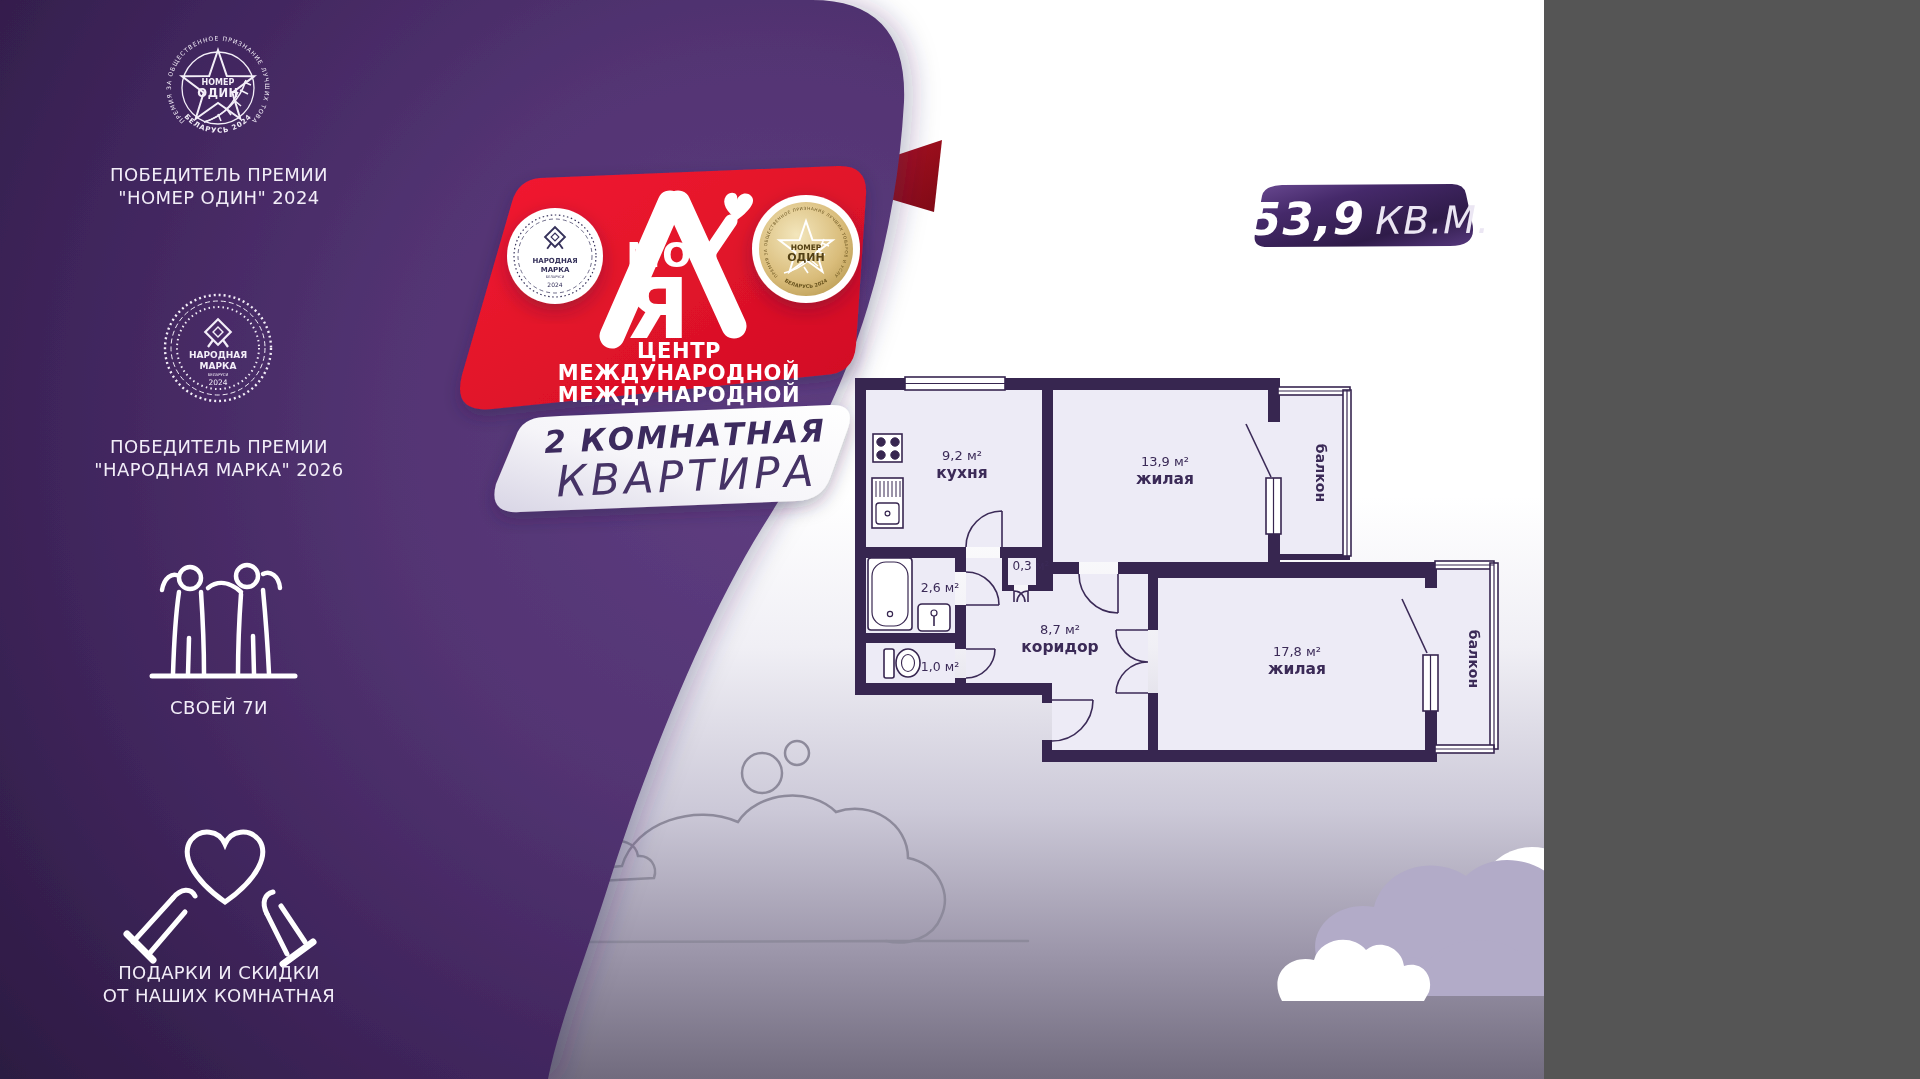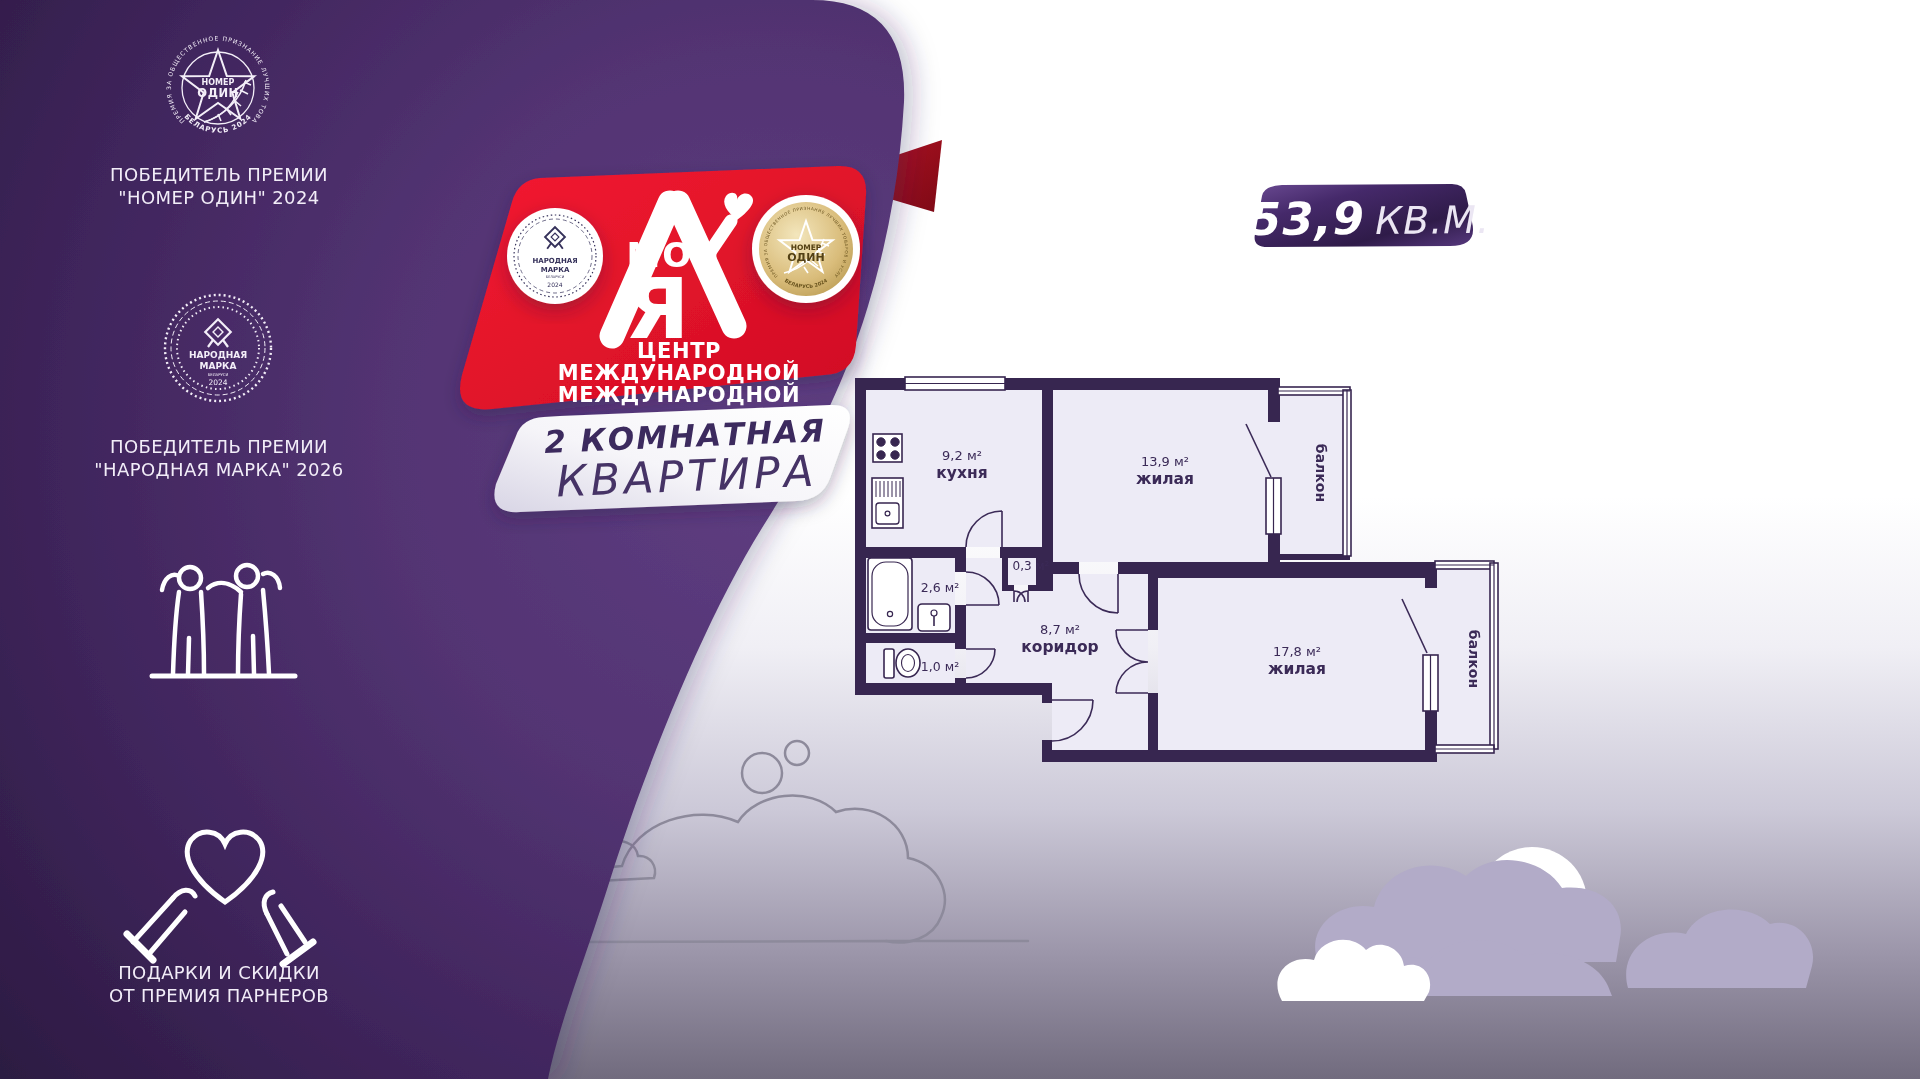--- a/index.html
+++ b/index.html
@@ -1,17 +1,17 @@
 <!DOCTYPE html>
 <html><head>
 <meta charset="utf-8">
 <style>
   html,body{margin:0;padding:0;background:#555;}
   .stage{
-    position:relative;width:1920px;height:1079px;overflow:hidden;
+    position:relative;width:1544px;height:1079px;overflow:hidden;
     background:linear-gradient(180deg,#ffffff 0%,#ffffff 46%,#f0eff5 60%,#ccc9d8 75%,#9d97ab 88%,#716b7e 100%);
     font-family:"DejaVu Sans","Liberation Sans",sans-serif;
   }
   svg{position:absolute;left:0;top:0;}
   svg text{font-family:"DejaVu Sans","Liberation Sans",sans-serif;}
   .cap{
     position:absolute;left:38px;width:362px;text-align:center;
     color:#f2edf8;font-weight:normal;font-size:18px;line-height:23px;letter-spacing:.4px;
   }
   .tagline{
@@ -341,24 +341,25 @@
 
 <div class="cap" style="top:163px">
   <div>ПОБЕДИТЕЛЬ ПРЕМИИ</div>
   <div>"НОМЕР ОДИН" 2024</div>
 </div>
 <div class="cap" style="top:435px">
   <div>ПОБЕДИТЕЛЬ ПРЕМИИ</div>
   <div>"НАРОДНАЯ МАРКА" 2026</div>
 </div>
 <div class="cap" style="top:696px">
+  <div>СВОЕЙ 7И</div>
 </div>
 <div class="cap" style="top:961px">
   <div>ПОДАРКИ И СКИДКИ</div>
-  <div>ОТ ПРЕМИЯ ПАРНЕРОВ</div>
+  <div>ОТ НАШИХ КОМНАТНАЯ</div>
 </div>
 
 <div class="tagline">
   <div>ЦЕНТР МЕЖДУНАРОДНОЙ</div>
   <div>МЕЖДУНАРОДНОЙ</div>
 </div>
 
 <div class="type-badge-text">
   <div class="type-line1">2 КОМНАТНАЯ</div>
   <div class="type-line2">КВАРТИРА</div>

